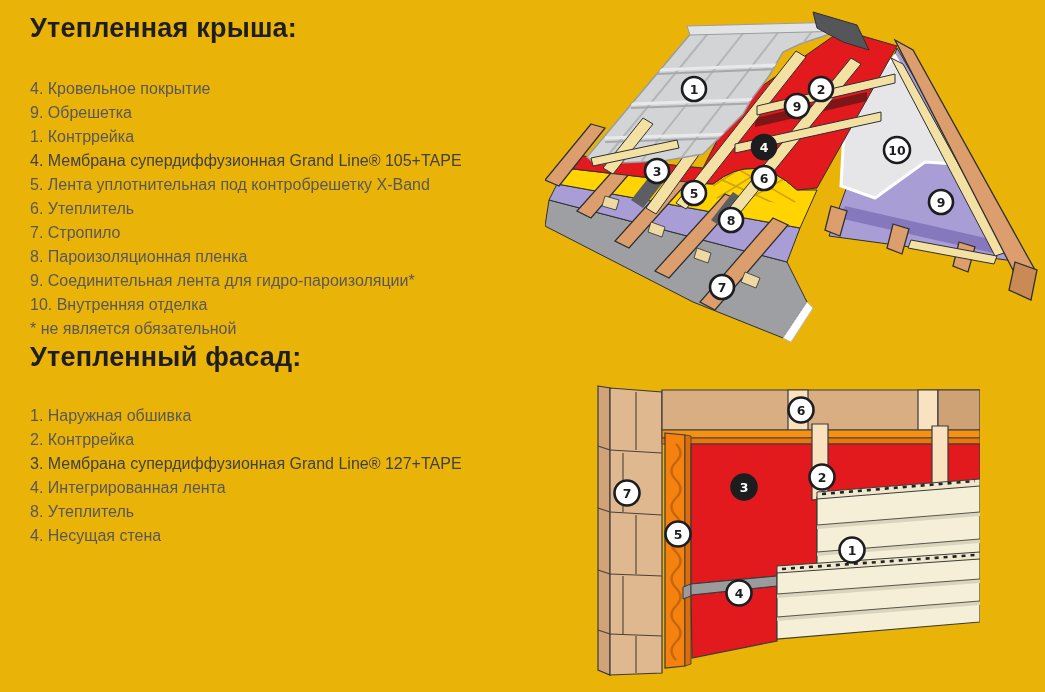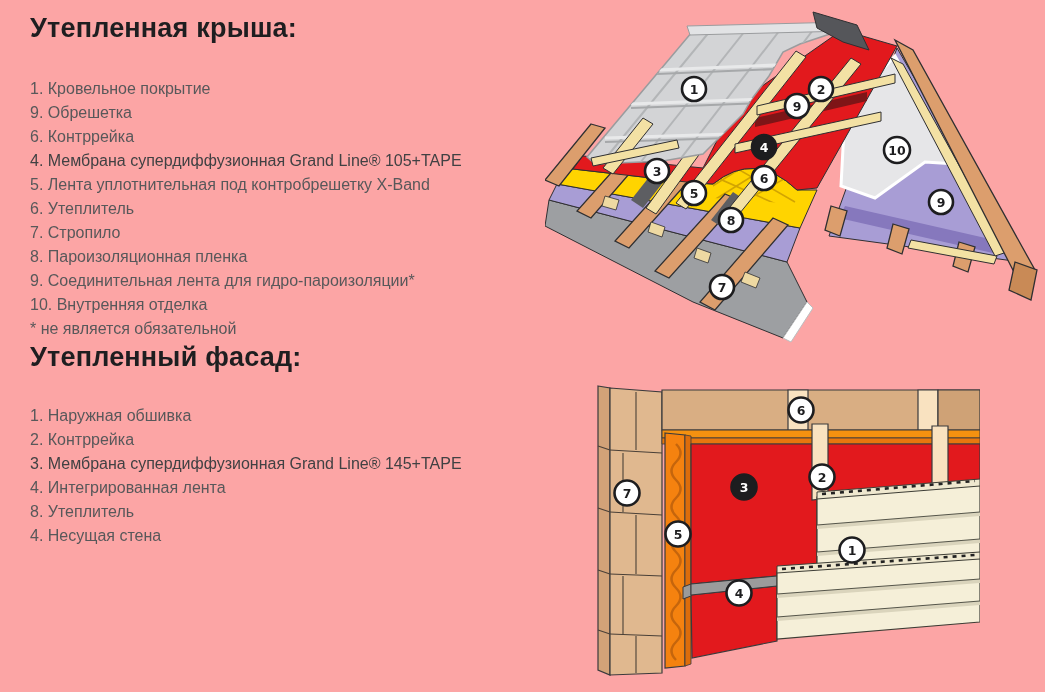--- a/index.html
+++ b/index.html
@@ -1,18 +1,18 @@
 <!DOCTYPE html>
 <html><head>
 <meta charset="utf-8">
 <style>
   * { margin:0; padding:0; box-sizing:border-box; }
   html,body { background:#fff; }
   .page {
-    position:relative; width:1045px; height:692px; background:#fca5a5;
+    position:relative; width:1045px; height:692px; background:#eab308;
     font-family:"Liberation Sans","DejaVu Sans",sans-serif; overflow:hidden;
   }
   .heading {
     position:absolute; left:30px; font-size:27px; font-weight:800;
     color:#1e1e20; letter-spacing:.2px; font-family:"Liberation Sans","DejaVu Sans",sans-serif;
   }
   #roof-heading { top:13px; }
   #facade-heading { top:342px; }
   ul.layer-list { position:absolute; left:30px; list-style:none; }
   #roof-list { top:77px; }
@@ -37,38 +37,38 @@
   .block { fill:#eed9a2; stroke:#2f2f31; stroke-width:.8; }
   .outl { stroke:#2f2f31; stroke-width:1; }
 </style>
 </head>
 <body>
 
 <div class="page">
 
   <div class="heading" id="roof-heading">Утепленная крыша:</div>
   <ul class="layer-list" id="roof-list">
-    <li>1. Кровельное покрытие</li>
+    <li>4. Кровельное покрытие</li>
     <li>9. Обрешетка</li>
-    <li>6. Контррейка</li>
+    <li>1. Контррейка</li>
     <li class="bold">4. Мембрана супердиффузионная Grand Line® 105+TAPE</li>
     <li>5. Лента уплотнительная под контробрешетку X-Band</li>
     <li>6. Утеплитель</li>
     <li>7. Стропило</li>
     <li>8. Пароизоляционная пленка</li>
     <li>9. Соединительная лента для гидро-пароизоляции*</li>
     <li>10. Внутренняя отделка</li>
     <li>* не является обязательной</li>
   </ul>
 
   <div class="heading" id="facade-heading">Утепленный фасад:</div>
   <ul class="layer-list" id="facade-list">
     <li>1. Наружная обшивка</li>
     <li>2. Контррейка</li>
-    <li class="bold">3. Мембрана супердиффузионная Grand Line® 145+TAPE</li>
+    <li class="bold">3. Мембрана супердиффузионная Grand Line® 127+TAPE</li>
     <li>4. Интегрированная лента</li>
     <li>8. Утеплитель</li>
     <li>4. Несущая стена</li>
   </ul>
 
   <svg id="roof-svg" width="500" height="345" viewBox="0 0 500 345">
     <defs>
       <clipPath id="tclip">
         <path d="M147,32 L297,30 L255,44 L238,52 L224,76 L206,100 L198,114 L176,136 L158,154 L118,161 L50,164 L42,157 Z"></path>
       </clipPath>

